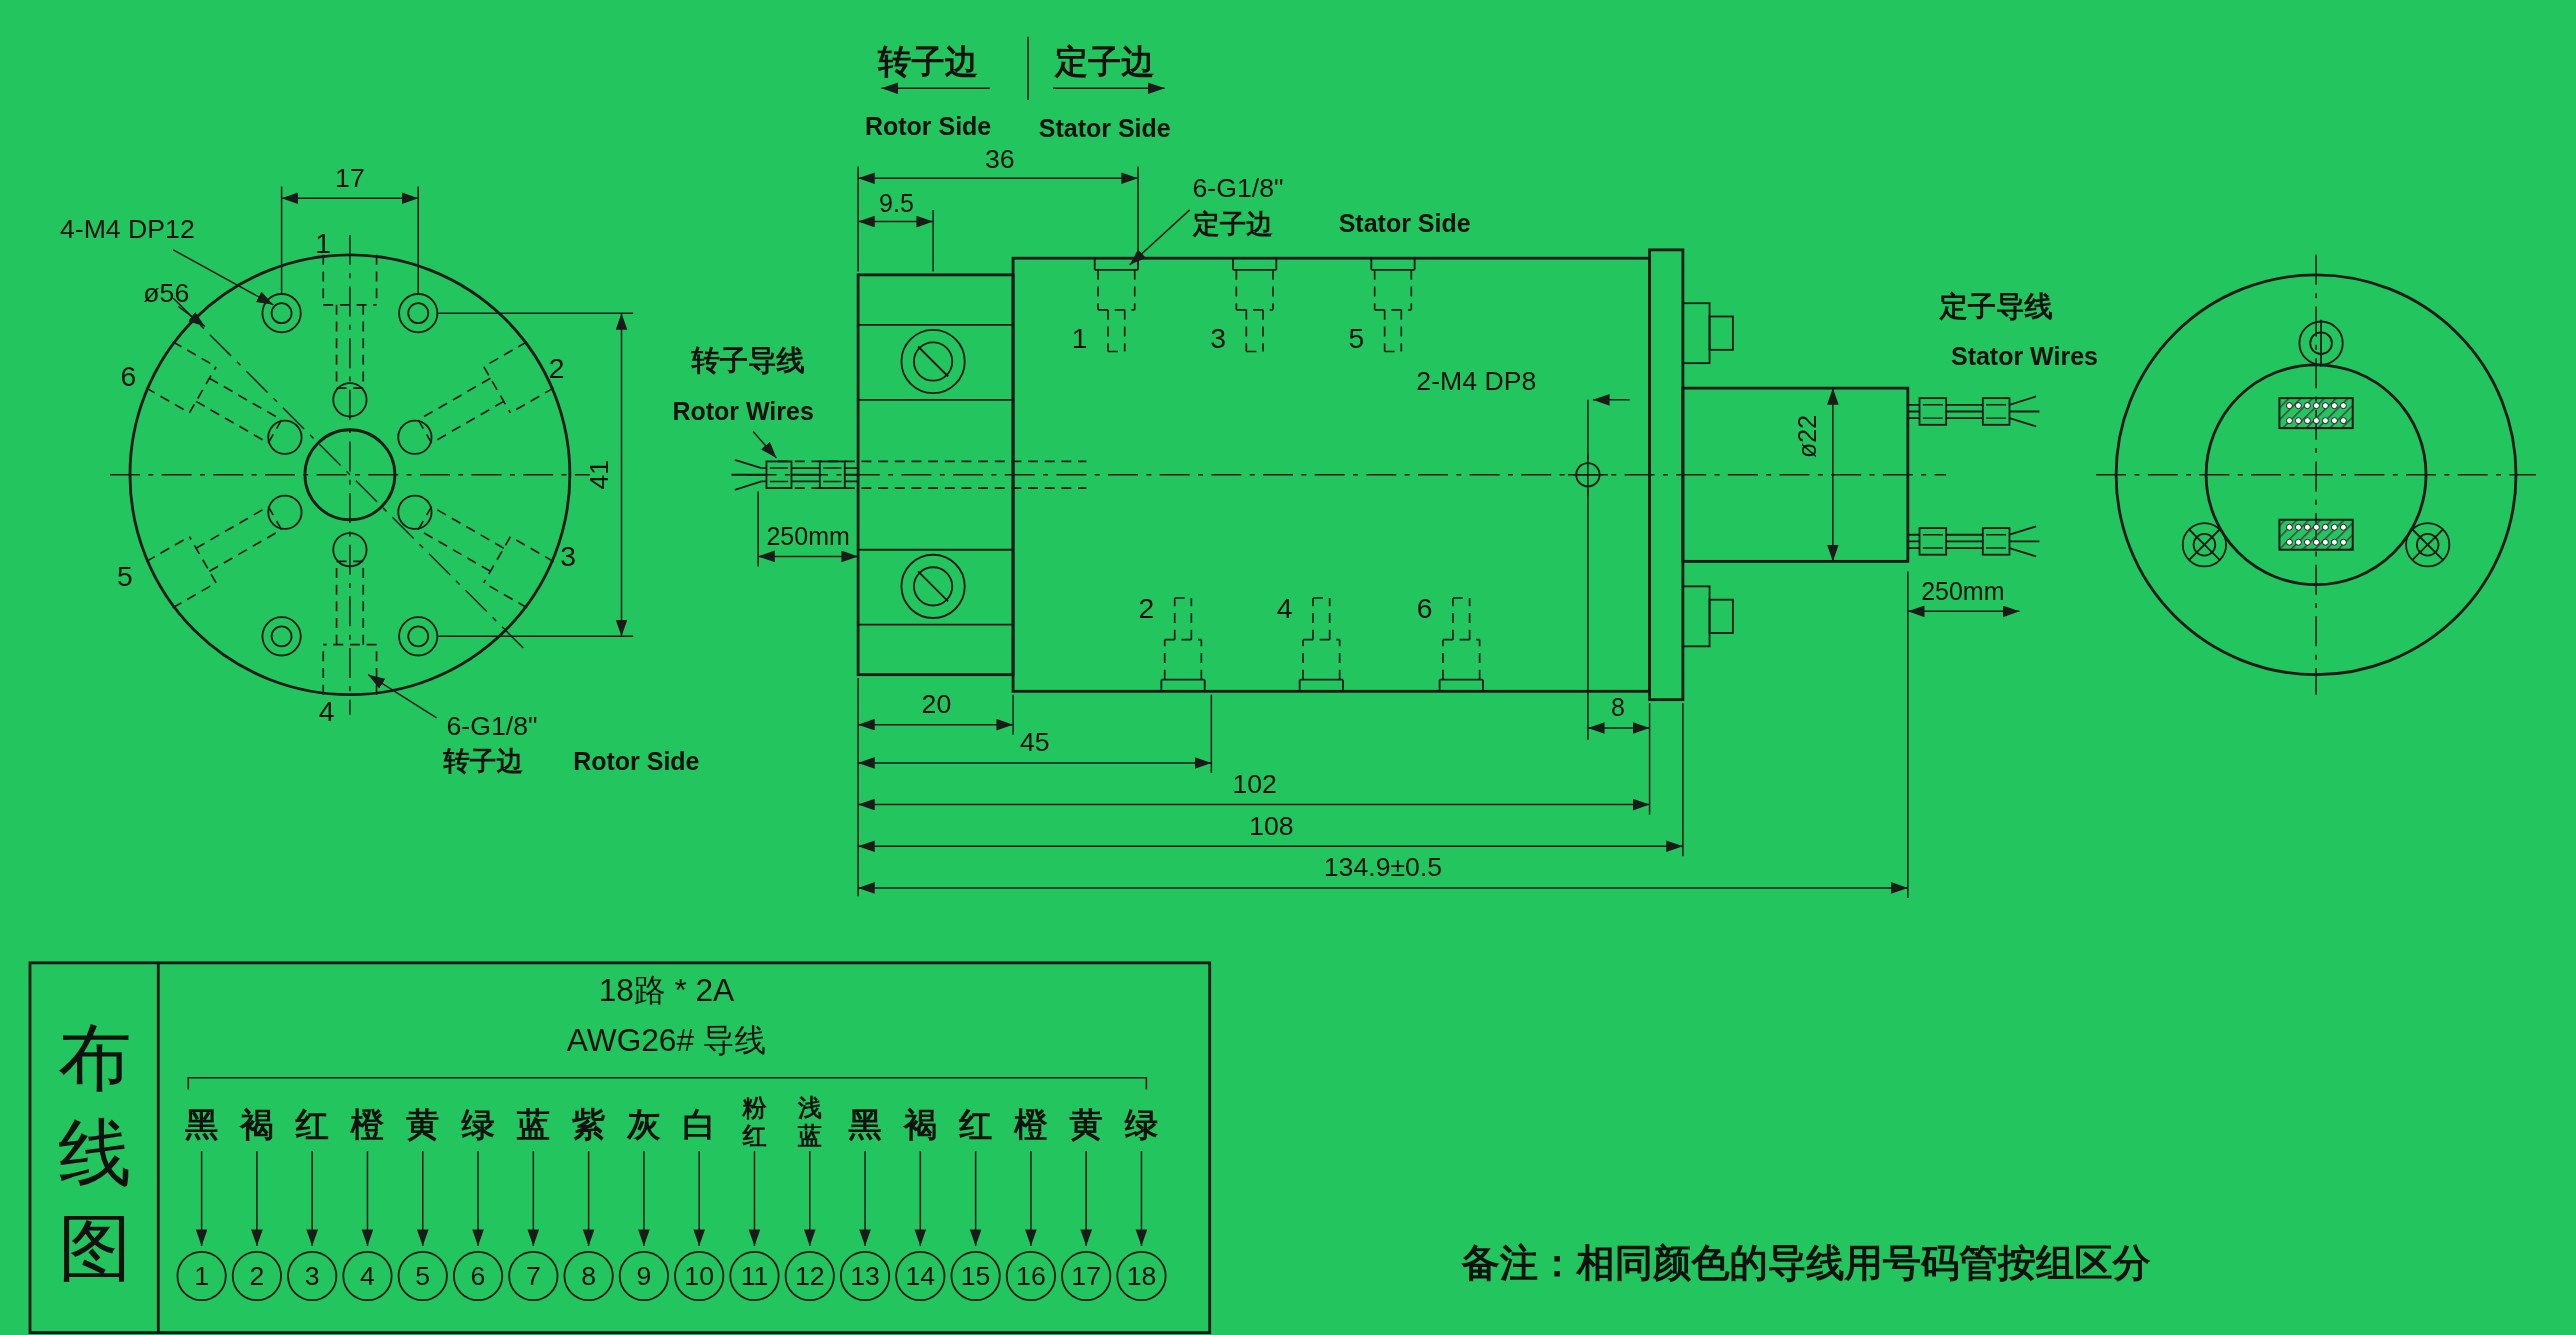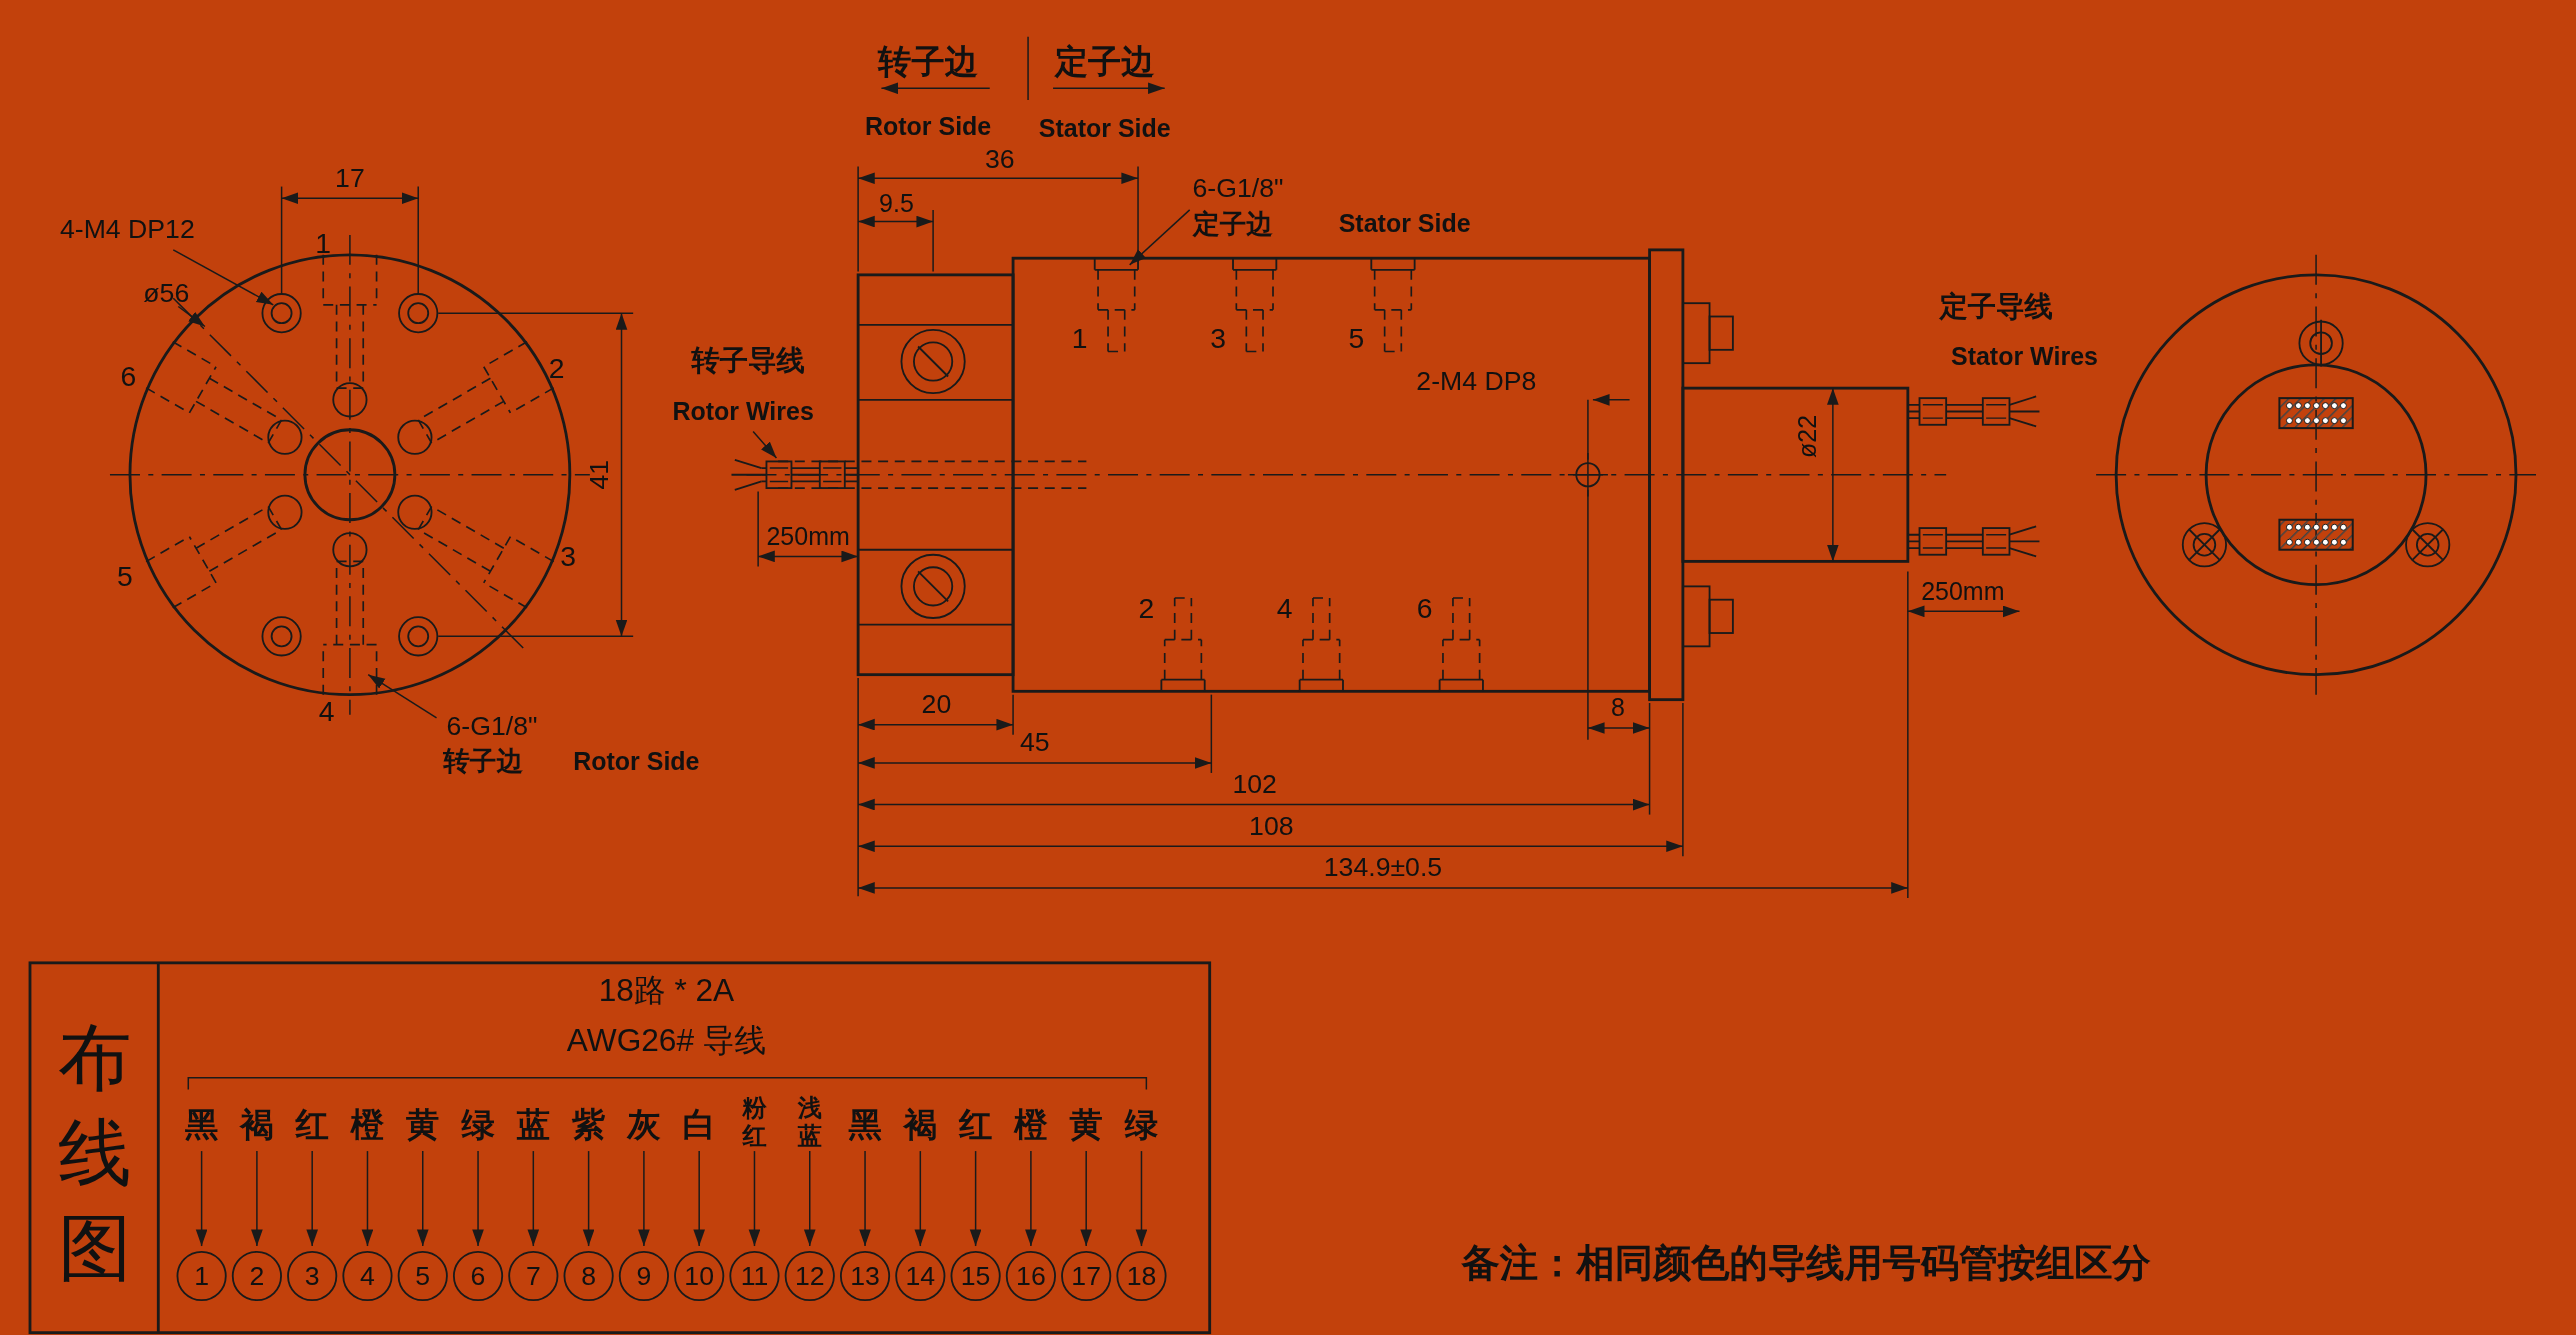--- a/index.html
+++ b/index.html
@@ -1,16 +1,16 @@
 <!DOCTYPE html>
 <html style="font-size:12.7px"><head>
 <meta charset="utf-8">
 <style>
   html,body{margin:0;padding:0;background:#fff;}
-  .sheet{width:2576px;height:1336px;background:#c2410c;overflow:hidden;}
+  .sheet{width:2576px;height:1336px;background:#22c55e;overflow:hidden;}
   svg{display:block;}
   svg text{font-family:"Liberation Sans","DejaVu Sans",sans-serif;fill:#111;}
   .b{font-weight:bold;}
   .ol{stroke:#1a1a1a;stroke-width:1.7;fill:none;}
   .ln{stroke:#1a1a1a;stroke-width:1.1;fill:none;}
   .thin{stroke:#1a1a1a;stroke-width:0.9;fill:none;}
   .cl{stroke:#1a1a1a;stroke-width:0.9;fill:none;stroke-dasharray:18 5 3 5;}
   .hid{stroke:#1a1a1a;stroke-width:1;fill:none;stroke-dasharray:6 4;}
   .dim{font-size:16px;}
   .dims{font-size:15px;}

